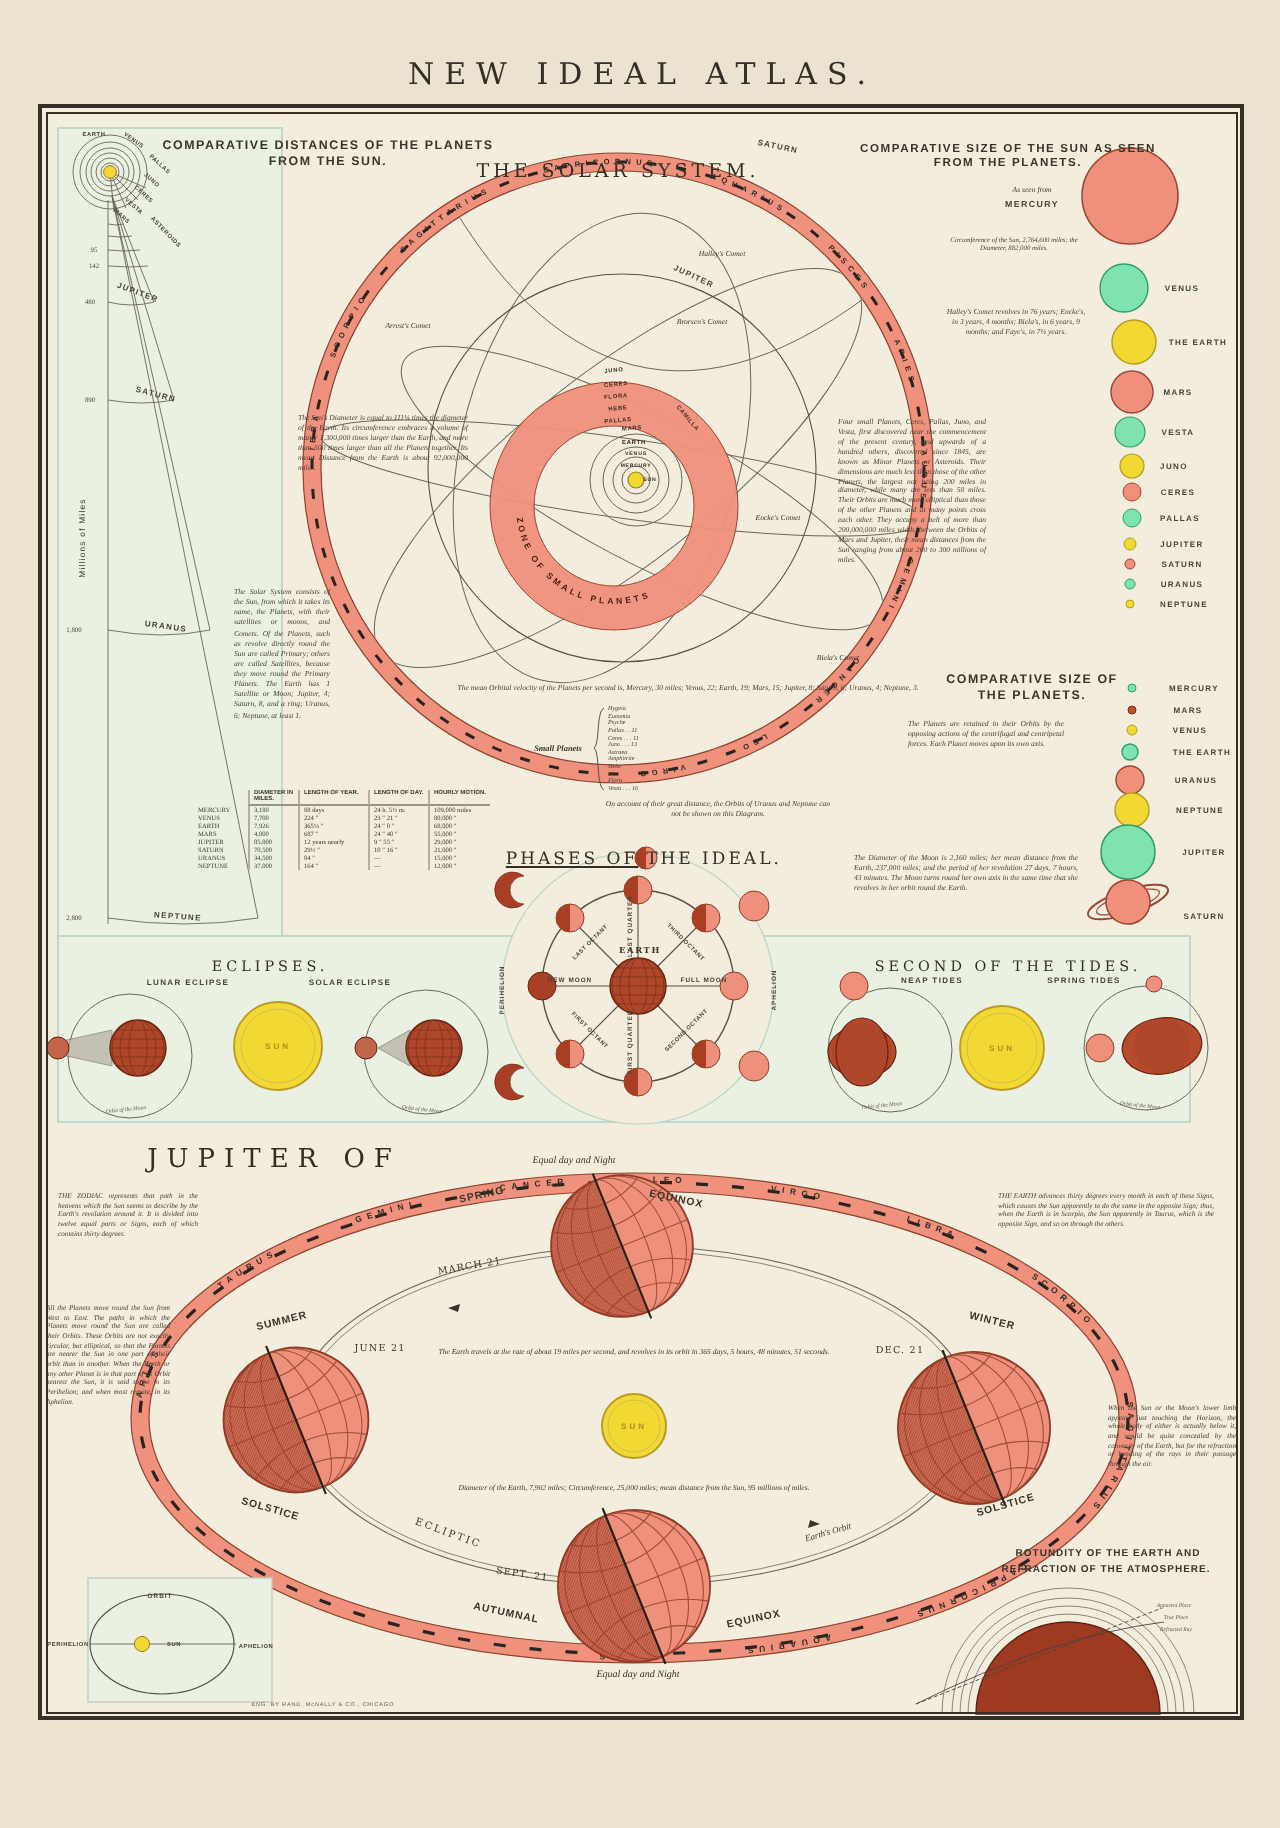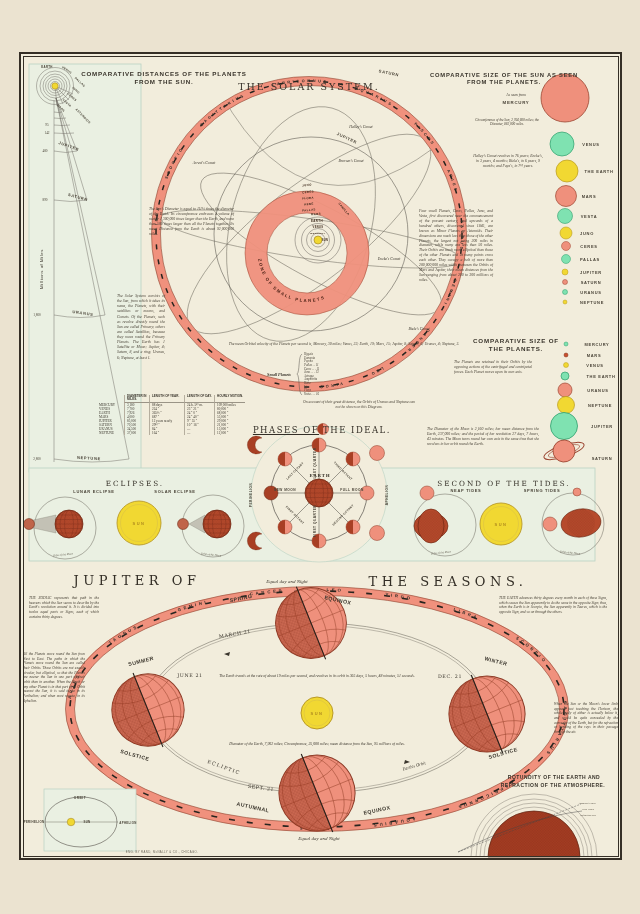--- a/index.html
+++ b/index.html
@@ -33,20 +33,21 @@
   #ptable .tr span:nth-child(n+2){border-left:.5px solid #b5ae9e;}
   #ptable .th span:first-child{border-bottom:none;}
   #splist{position:absolute;left:283px;top:299px;z-index:10;}
   #splist div{font:italic 3.1px/1.18 "Liberation Serif",serif;color:#443e33;white-space:nowrap;}
   .nowrap{white-space:nowrap;}
 </style>
 </head>
 <body>
 
 <div id="page">
+  <div class="L sermed" style="left:321px;top:37px;font-size:15px;letter-spacing:5px;">NEW  IDEAL  ATLAS.</div>
 
   <div id="plate">
     <div class="inframe"></div>
 
     <svg id="art" viewBox="0 0 599 804">
       <defs>
         <pattern id="hat" width="1.6" height="1.6" patternUnits="userSpaceOnUse">
             <path d="M0,1.6 l1.6,-1.6" stroke="#7e2f1b" stroke-width=".35"></path>
           </pattern>
         <clipPath id="cg38">
@@ -457,21 +458,20 @@
     <div class="L omo" style="left:190px;top:501px;--r:6deg;">Orbit of the Moon</div>
 
     <div class="L sersec" style="left:483px;top:429px;">SECOND OF THE TIDES.</div>
     <div class="L lbl" style="left:445px;top:436px;">NEAP TIDES</div>
     <div class="L lbl" style="left:521px;top:436px;">SPRING TIDES</div>
     <div class="L" style="left:480px;top:470px;font:700 4px 'Liberation Sans',sans-serif;letter-spacing:1.5px;color:#b08c1e;">SUN</div>
     <div class="L omo" style="left:420px;top:499px;--r:-6deg;">Orbit of the Moon</div>
     <div class="L omo" style="left:549px;top:499px;--r:6deg;">Orbit of the Moon</div>
 
     <div class="L serbig" style="left:116px;top:526px;">JUPITER  OF</div>
-    <div class="L serbig" style="left:427px;top:527px;">THE  SEASONS.</div>
     <div class="L ital5" style="left:266px;top:527px;">Equal day and Night</div>
     <div class="L h5" style="left:220px;top:544px;--r:-12deg;">SPRING</div>
     <div class="L h5" style="left:317px;top:546px;--r:12deg;">EQUINOX</div>
     <div class="L date" style="left:214px;top:580px;--r:-10deg;">MARCH 21</div>
     <div class="L h5" style="left:120px;top:607px;--r:-14deg;">SUMMER</div>
     <div class="L date" style="left:169px;top:621px;">JUNE 21</div>
     <div class="L h5" style="left:114px;top:701px;--r:16deg;">SOLSTICE</div>
     <div class="L h5" style="left:475px;top:607px;--r:14deg;">WINTER</div>
     <div class="L date" style="left:429px;top:622px;">DEC. 21</div>
     <div class="L h5" style="left:482px;top:699px;--r:-16deg;">SOLSTICE</div>

